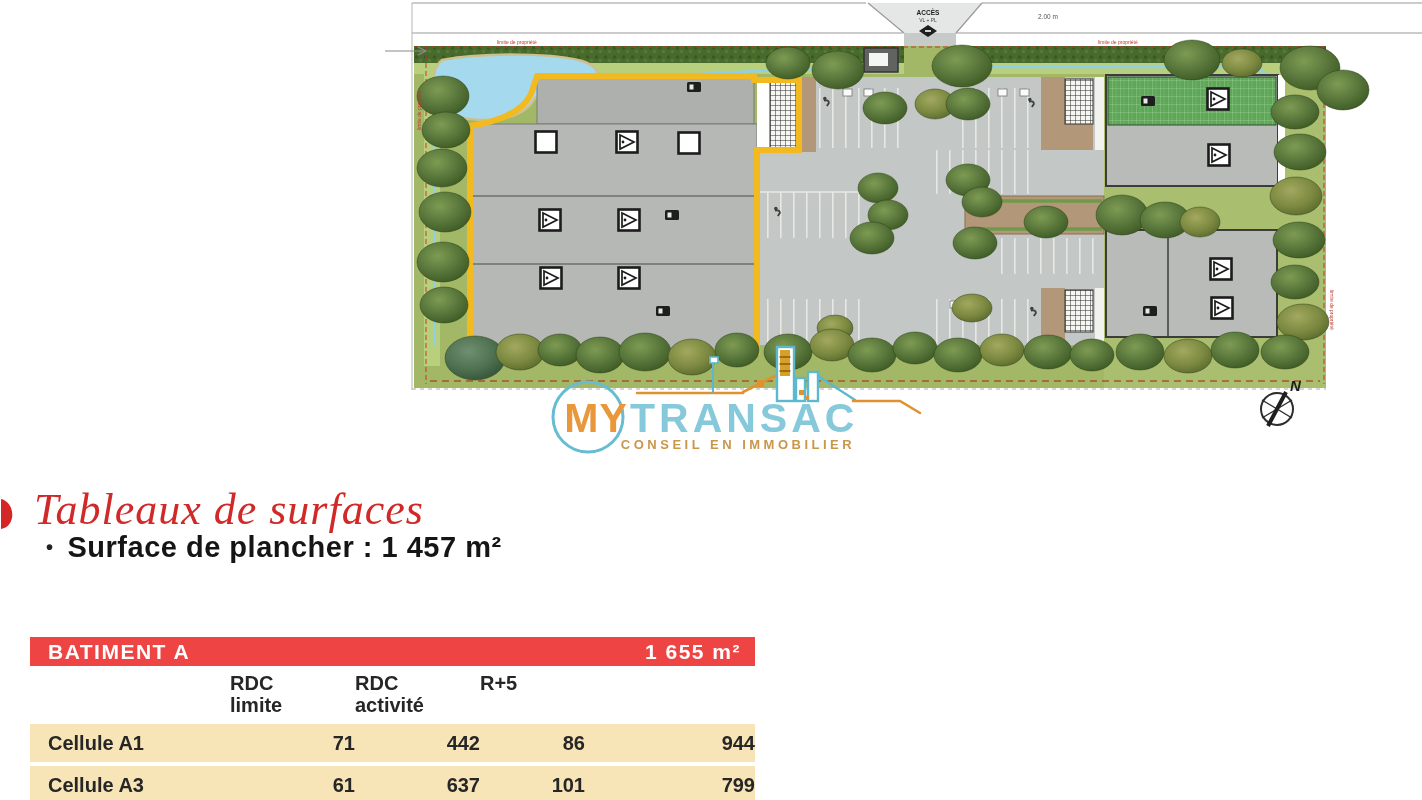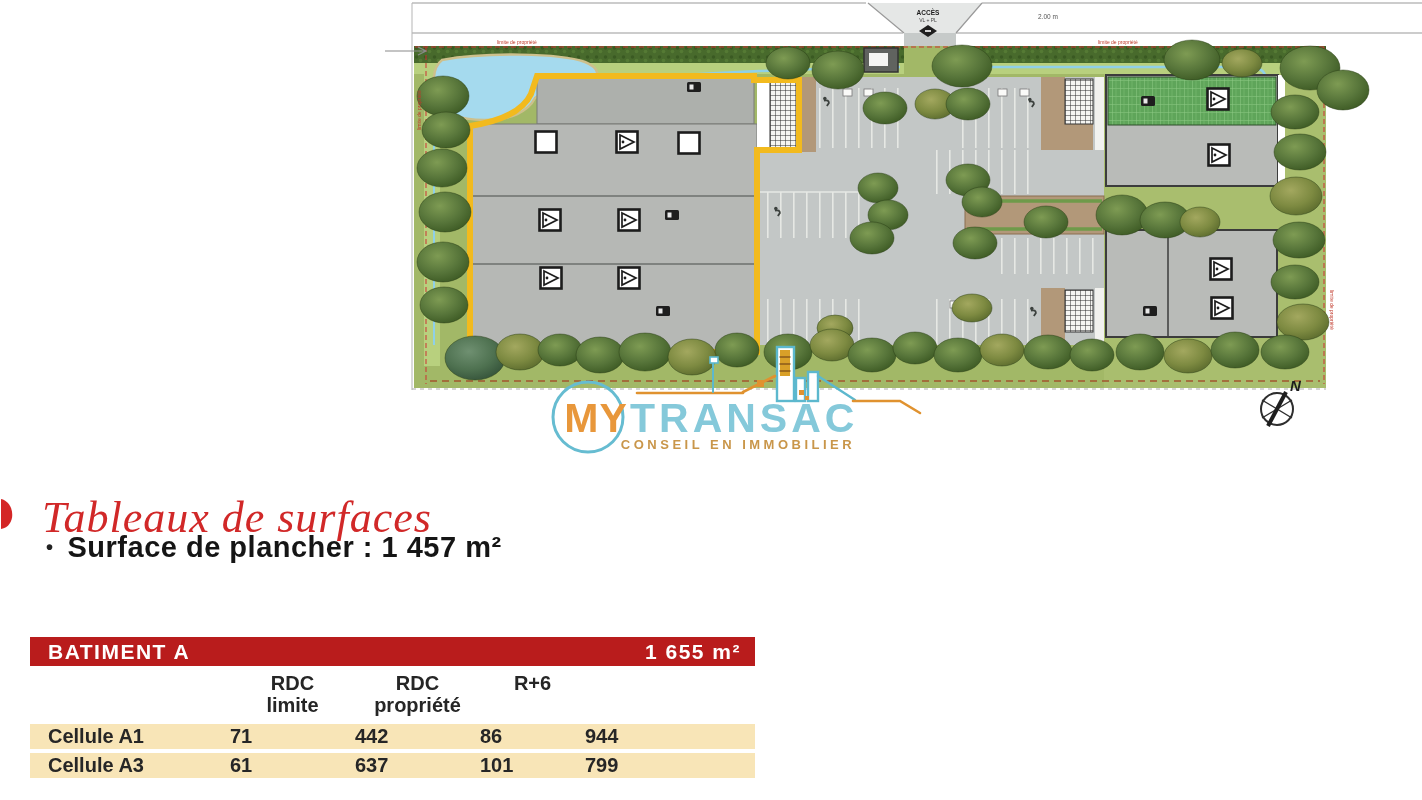--- a/index.html
+++ b/index.html
@@ -2,39 +2,39 @@
 <html><head>
 <meta charset="utf-8">
 <style>
   html,body{margin:0;padding:0;background:#fff;}
   .page{position:relative;width:1422px;height:800px;background:#fff;overflow:hidden;
         font-family:"Liberation Sans",sans-serif;}
   svg text{font-family:"Liberation Sans",sans-serif;}
 
   
   .section-marker{position:absolute;left:0;top:498px;}
-  .section-title{position:absolute;left:34px;top:486px;margin:8px;
+  .section-title{position:absolute;left:34px;top:486px;margin:0;
     font-family:"Liberation Serif","DejaVu Serif",serif;font-style:italic;font-weight:400;
     font-size:44px;line-height:1.1;color:#d12828;letter-spacing:1px;}
   .section-sub{position:absolute;left:46px;top:531px;margin:0;display:flex;align-items:center;
     font-size:29px;font-weight:700;color:#151515;letter-spacing:.5px;}
   .section-sub .dot{font-size:20px;margin-right:14px;color:#222;}
 
   
   .tbl{position:absolute;left:30px;top:637px;width:725px;font-size:20px;color:#262626;}
-  .tbl-head{height:29px;background:#b91c1c;color:#fff;font-weight:700;font-size:21px;
+  .tbl-head{height:29px;background:#ef4444;color:#fff;font-weight:700;font-size:21px;
     letter-spacing:1.5px;display:flex;justify-content:space-between;align-items:center;
     padding:0 14px 0 18px;box-sizing:border-box;}
   .tbl-cols{display:grid;grid-template-columns:200px 125px 125px 105px 170px;
     padding:6px 0 4px 0;font-weight:700;line-height:22px;}
-  .tbl-cols .c{text-align:center;white-space:pre-line;}
+  .tbl-cols .c{text-align:left;white-space:pre-line;}
   .tbl-row{display:grid;grid-template-columns:200px 125px 125px 105px 170px;
-    background:#f8e5b7;height:25px;align-items:center;margin-top:4px;font-weight:700;}
+    background:#f8e5b7;height:38px;align-items:center;margin-top:4px;font-weight:700;}
   .tbl-row .lab{padding-left:18px;}
-  .tbl-row .num{text-align:left;}
+  .tbl-row .num{text-align:right;}
 </style>
 </head>
 <body>
 
 <div class="page">
 
 <svg width="1422" height="470" viewBox="0 0 1422 470" style="position:absolute;left:0;top:0;">
   <defs>
     <radialGradient id="treeDark" cx="40%" cy="35%" r="70%">
       <stop offset="0%" stop-color="#7e9b53"></stop>
@@ -313,22 +313,22 @@
 </p>
 
 <div class="tbl">
   <div class="tbl-head">
     <span>BATIMENT A</span>
     <span>1 655 m²</span>
   </div>
   <div class="tbl-cols">
     <div class="c"></div>
     <div class="c"><span>RDC</span><br><span>limite</span></div>
-    <div class="c"><span>RDC</span><br><span>propriété</span></div>
-    <div class="c"><span>R+6</span><br><span></span></div>
+    <div class="c"><span>RDC</span><br><span>activité</span></div>
+    <div class="c"><span>R+5</span><br><span></span></div>
   </div>
   <div class="tbl-row">
     <div class="lab">Cellule A1</div>
     <div class="num">71</div>
     <div class="num">442</div>
     <div class="num">86</div>
     <div class="num">944</div>
   </div>
   <div class="tbl-row">
     <div class="lab">Cellule A3</div>

